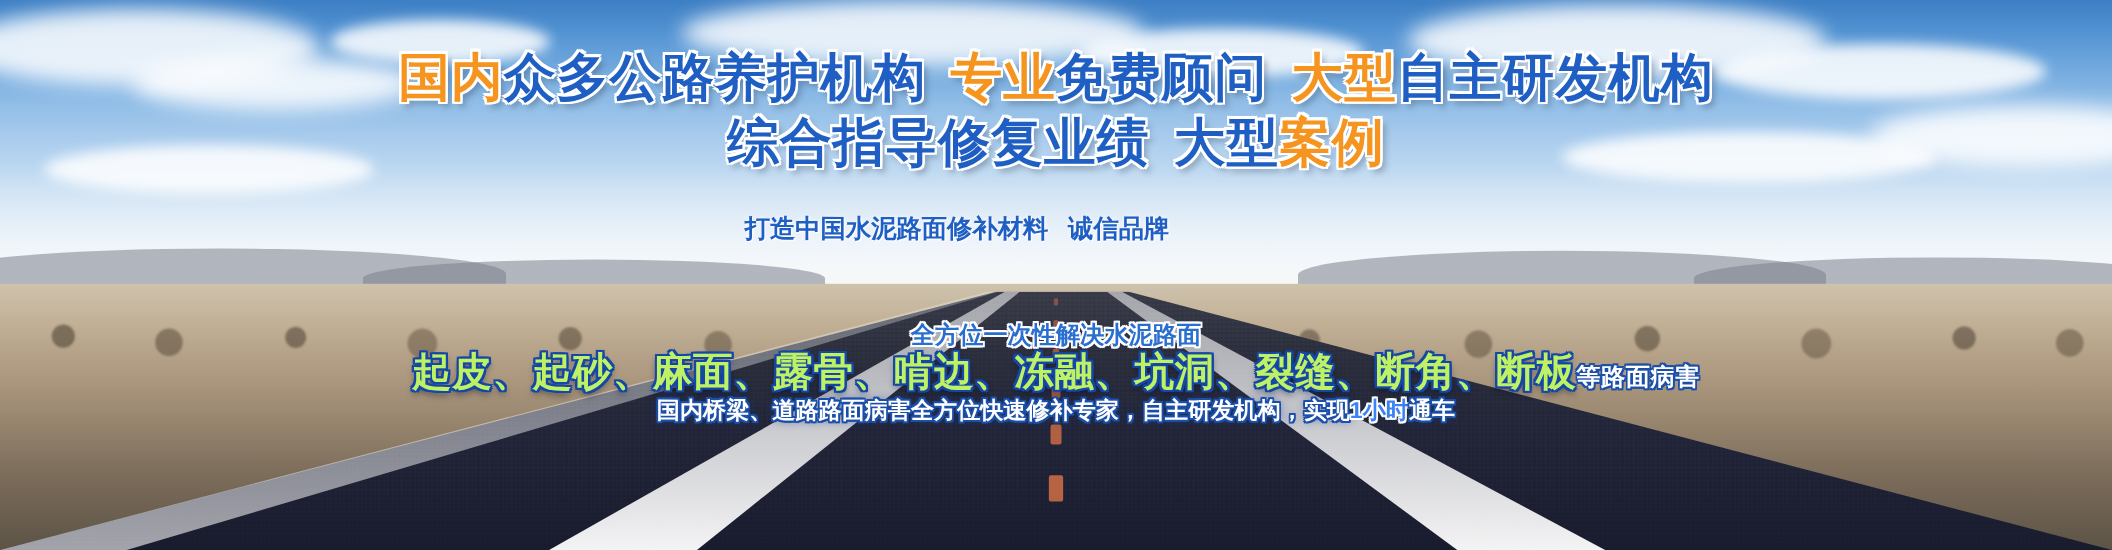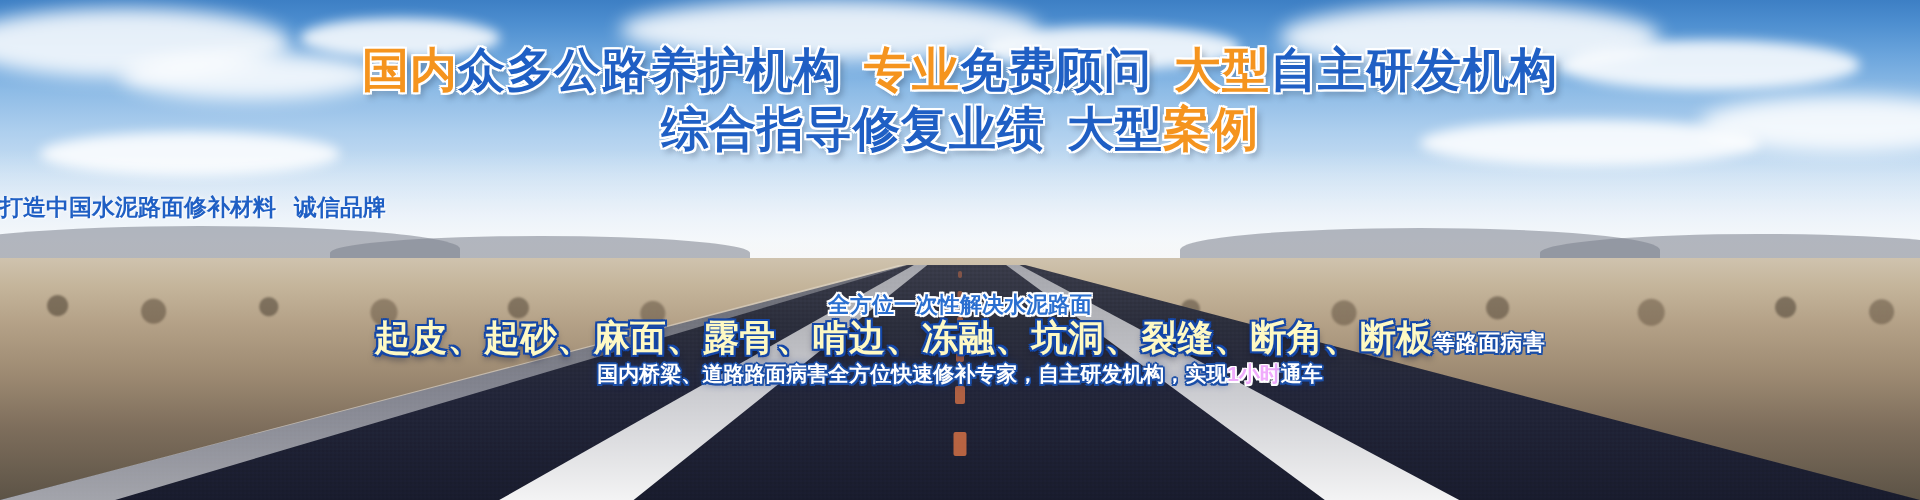--- a/index.html
+++ b/index.html
@@ -106,21 +106,21 @@
       2px 2px 0 #ffffff, -2px 2px 0 #ffffff, 2px -2px 0 #ffffff, -2px -2px 0 #ffffff,
       0 2px 0 #ffffff, 2px 0 0 #ffffff, 0 -2px 0 #ffffff, -2px 0 0 #ffffff,
       4px 5px 6px rgba(30,40,60,.35);
   }
   .blue{color:#1f5fc4;}
   .orange{color:#f5941e;}
   .gap{display:inline-block;width:22px;}
 
   
   .sub{
-    position:absolute;width:1740px;text-align:left;white-space:nowrap;
+    position:absolute;width:1740px;text-align:center;white-space:nowrap;
     color:#1f5fc4;font-weight:bold;font-size:23px;line-height:31px;
     text-shadow:1px 1px 0 rgba(255,255,255,.9), 0 0 5px rgba(255,255,255,.85);
   }
   .sub1{top:192px;}
   .sub2{top:224px;}
   .sgap{display:inline-block;width:18px;}
 
   
   .bot{position:absolute;width:1920px;text-align:center;white-space:nowrap;font-weight:bold;}
   .bot-line1{
@@ -133,33 +133,33 @@
     top:316px;font-size:36px;line-height:44px;letter-spacing:.5px;
   }
   .bot-line3{
     top:360px;font-size:21px;line-height:28px;color:#ffffff;
     text-shadow:
       1.5px 1.5px 0 #1b4fa8,-1.5px 1.5px 0 #1b4fa8,1.5px -1.5px 0 #1b4fa8,-1.5px -1.5px 0 #1b4fa8,
       0 1.6px 0 #1b4fa8,1.6px 0 0 #1b4fa8,0 -1.6px 0 #1b4fa8,-1.6px 0 0 #1b4fa8,
       0 0 8px rgba(20,60,150,.9);
   }
   .gold{
-    display:inline-block;color:#fef9c3;
+    display:inline-block;color:#bef264;
     text-shadow:
       2px 2px 0 #1447a8,-2px 2px 0 #1447a8,2px -2px 0 #1447a8,-2px -2px 0 #1447a8,
       0 2px 0 #1447a8,2px 0 0 #1447a8,0 -2px 0 #1447a8,-2px 0 0 #1447a8,
       0 4px 7px rgba(0,10,40,.6);
   }
   .tail{
     display:inline-block;font-size:22px;color:#ffffff;vertical-align:baseline;
     text-shadow:
       1.5px 1.5px 0 #1b4fa8,-1.5px 1.5px 0 #1b4fa8,1.5px -1.5px 0 #1b4fa8,-1.5px -1.5px 0 #1b4fa8,
       0 1.5px 0 #1b4fa8,1.5px 0 0 #1b4fa8,0 -1.5px 0 #1b4fa8,-1.5px 0 0 #1b4fa8;
   }
-  .red{color:#f0abfc;text-shadow:
+  .red{color:#3b82f6;text-shadow:
       1.5px 1.5px 0 #fff,-1.5px 1.5px 0 #fff,1.5px -1.5px 0 #fff,-1.5px -1.5px 0 #fff,
       0 1.5px 0 #fff,1.5px 0 0 #fff,0 -1.5px 0 #fff,-1.5px 0 0 #fff; margin-top: 33px;}
 </style>
 </head>
 <body>
 
 <div id="banner">
 
   <div class="sky"></div>
 

